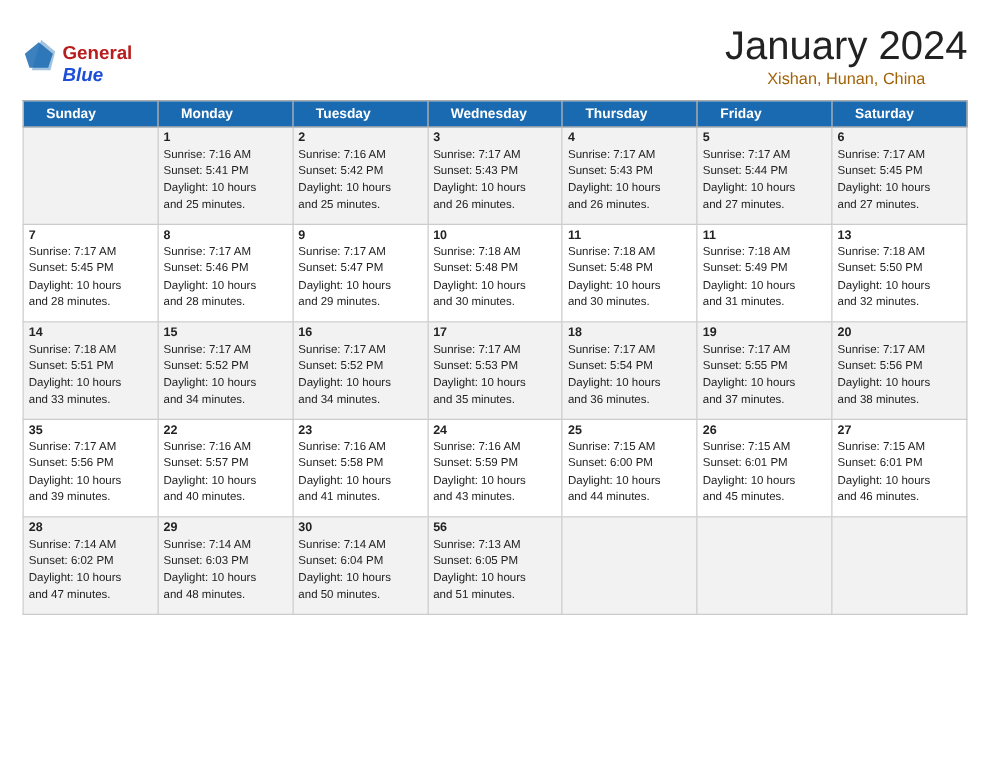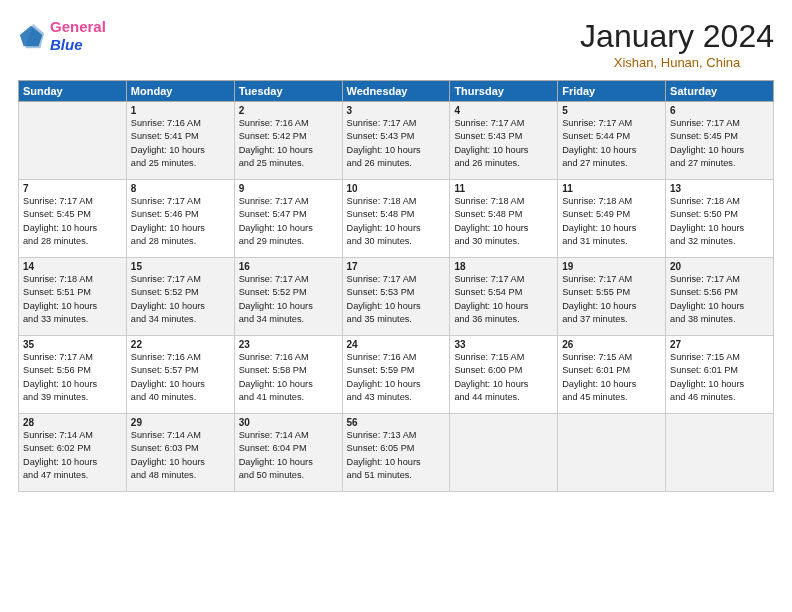--- a/index.html
+++ b/index.html
@@ -25,21 +25,21 @@
     .logo {
       display: flex;
       align-items: center;
       gap: 4px;
     }
     .logo-text {
       font-size: 15px;
       font-weight: bold;
       line-height: 1.2;
     }
-    .logo-general { color: #ec4899; }
+    .logo-general { color: #b91c1c; margin-top: 16px; }
     .logo-blue { color: #1d4ed8; font-style: italic; }
     .logo-icon {
       width: 28px;
       height: 28px;
     }
     .title-block {
       text-align: center;
     }
     .month-title {
       font-size: 32px;
@@ -54,21 +54,21 @@
       width: 100%;
       border-collapse: collapse;
       table-layout: fixed;
     }
     th {
       background-color: #1a6ab1;
       color: #fff;
       font-size: 11px;
       font-weight: bold;
       text-align: left;
-      padding: 4px 4px;
+      padding: 4px 18px;
       border: 1px solid #aaa;
     }
     td {
       vertical-align: top;
       border: 1px solid #ccc;
       padding: 3px 4px;
       font-size: 9.2px;
       color: #222;
       height: 78px;
       background: #fff;
@@ -291,21 +291,21 @@
 and 41 minutes.</div>
           </td>
           <td>
             <span class="day-num">24</span>
             <div class="day-info" style="white-space: pre-wrap;">Sunrise: 7:16 AM
 Sunset: 5:59 PM
 Daylight: 10 hours
 and 43 minutes.</div>
           </td>
           <td>
-            <span class="day-num">33</span>
+            <span class="day-num">25</span>
             <div class="day-info" style="white-space: pre-wrap;">Sunrise: 7:15 AM
 Sunset: 6:00 PM
 Daylight: 10 hours
 and 44 minutes.</div>
           </td>
           <td>
             <span class="day-num">26</span>
             <div class="day-info" style="white-space: pre-wrap;">Sunrise: 7:15 AM
 Sunset: 6:01 PM
 Daylight: 10 hours

